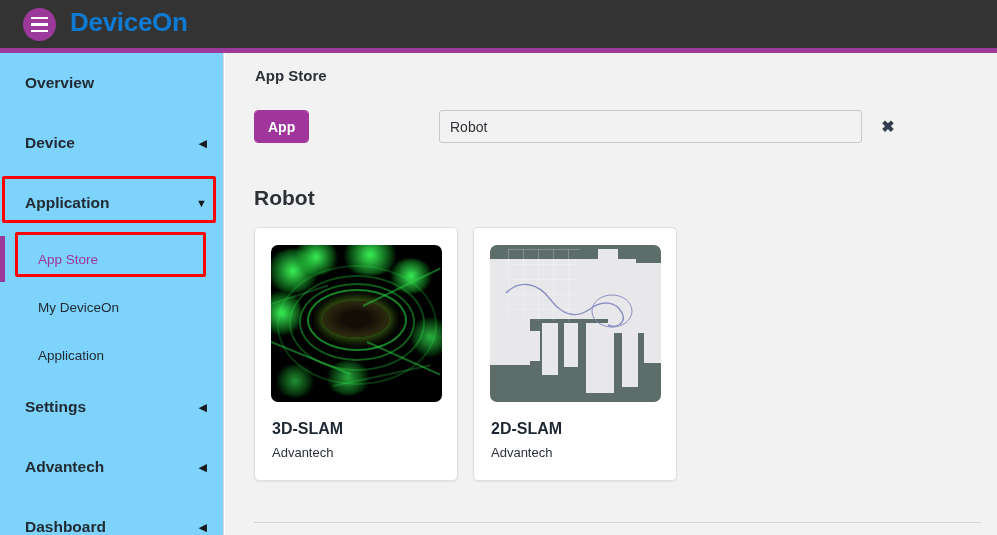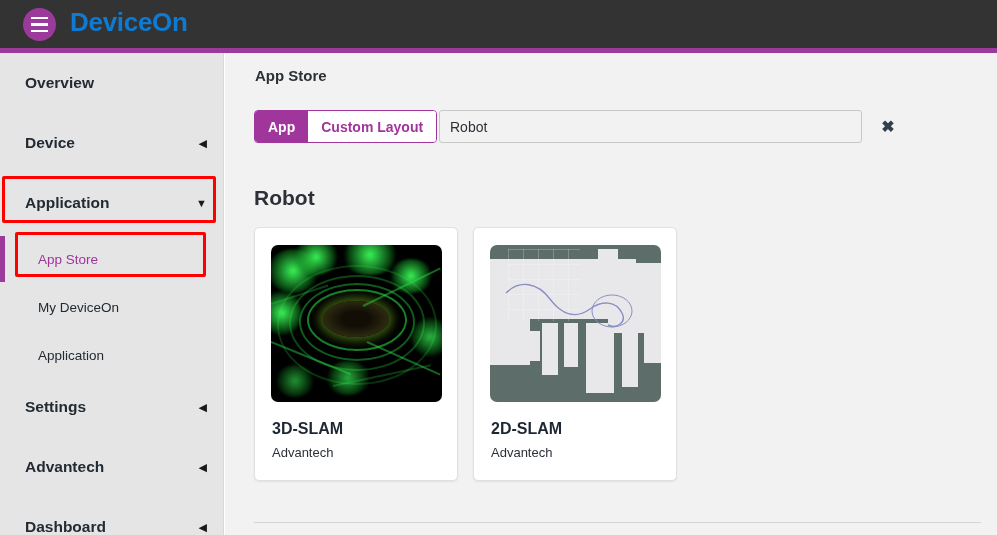--- a/index.html
+++ b/index.html
@@ -30,21 +30,21 @@
   #hamburger i { display: block; width: 17px; height: 2.6px; background: #fff; }
   #brand {
     position: absolute; left: 70px; top: 7px;
     font-size: 26px; font-weight: bold; letter-spacing: -0.3px;
     color: #0f7ad1;
   }
 
   
   #sidebar {
     position: absolute; left: 0; top: 53px; width: 224px; height: 482px;
-    background: #e5e5e5;
+    background: #7dd3fc;
     border-right: 1px solid #d8d8d8;
   }
   .nav-item {
     position: absolute; left: 0; width: 223px; height: 48px;
     display: flex; align-items: center;
     cursor: pointer;
   }
   .nav-label {
     font-size: 15.5px; color: #222b33; font-weight: bold;
     margin-left: 25px;
@@ -237,21 +237,20 @@
     <span class="nav-arrow">◀</span>
   </div>
 </div>
 
 <div id="content">
 
   <div id="page-title">App Store</div>
 
   <div id="tabgroup">
     <div class="tab selected">App</div>
-    <div class="tab">Custom Layout</div>
   </div>
 
   <input id="searchbox" type="text" value="Robot" style="">
 
   <div id="clear-search">✖</div>
 
   <div id="section-title">Robot</div>
 
   <div id="cards">
 

